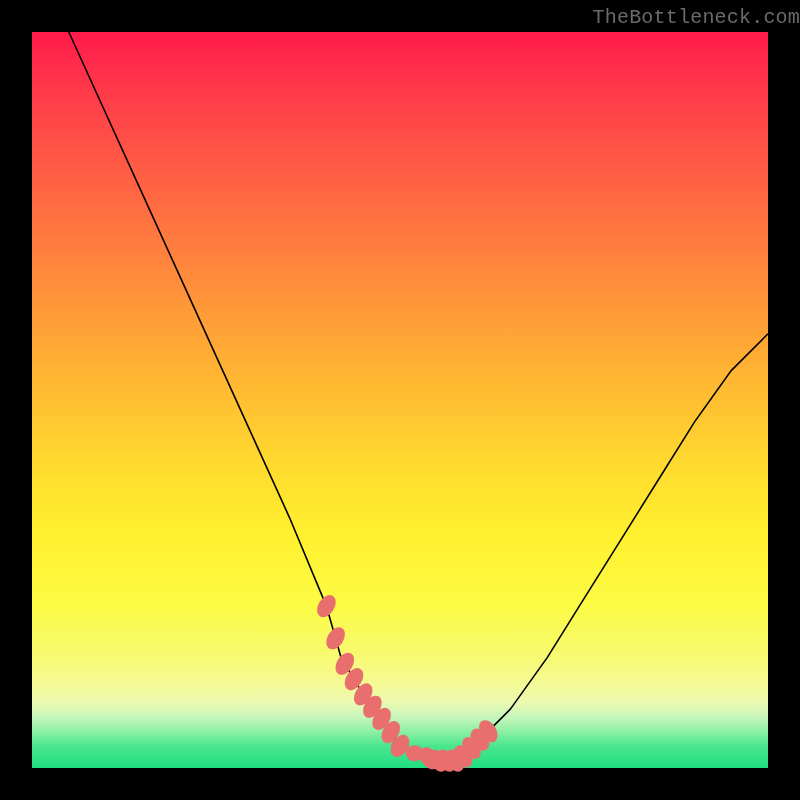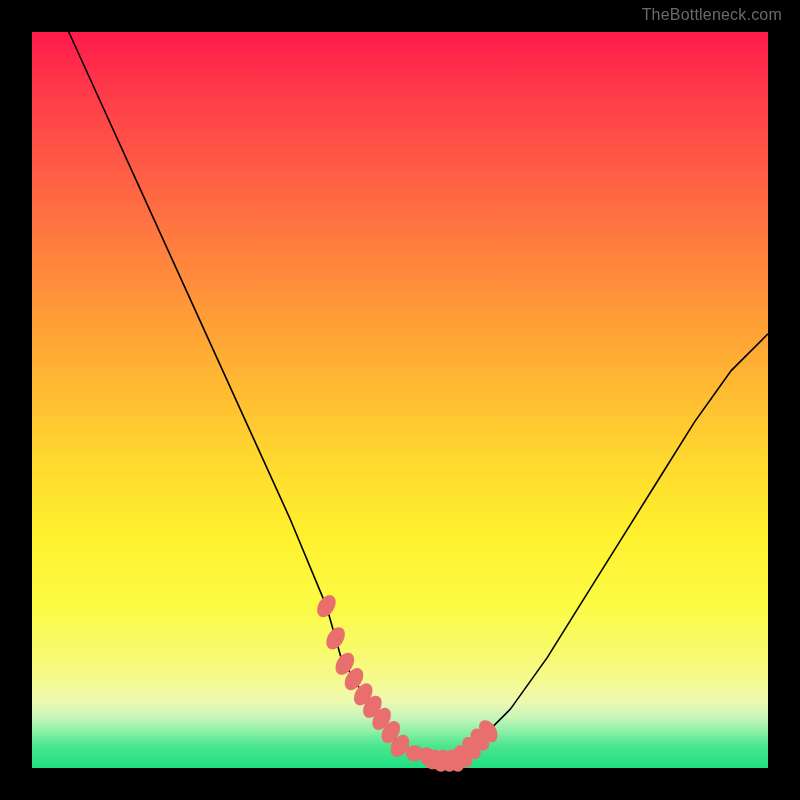--- a/index.html
+++ b/index.html
@@ -47,27 +47,28 @@
     position: absolute;
     left: 0;
     top: 0;
     width: 736px;
     height: 736px;
     overflow: visible;
   }
   .watermark {
     position: absolute;
     top: 6px;
-    right: 18px;
+    right: 0;
     color: #6a6a6a;
-    font-size: 16px;
+    font-size: 20px;
     font-weight: 500;
     letter-spacing: 0.2px;
     user-select: none;
     pointer-events: none;
+    font-family: Liberation Mono, monospace;
   }
   .curve {
     fill: none;
     stroke: #000;
     stroke-width: 1.6;
   }
   .bead {
     fill: #e96f6f;
     stroke: none;
   }

